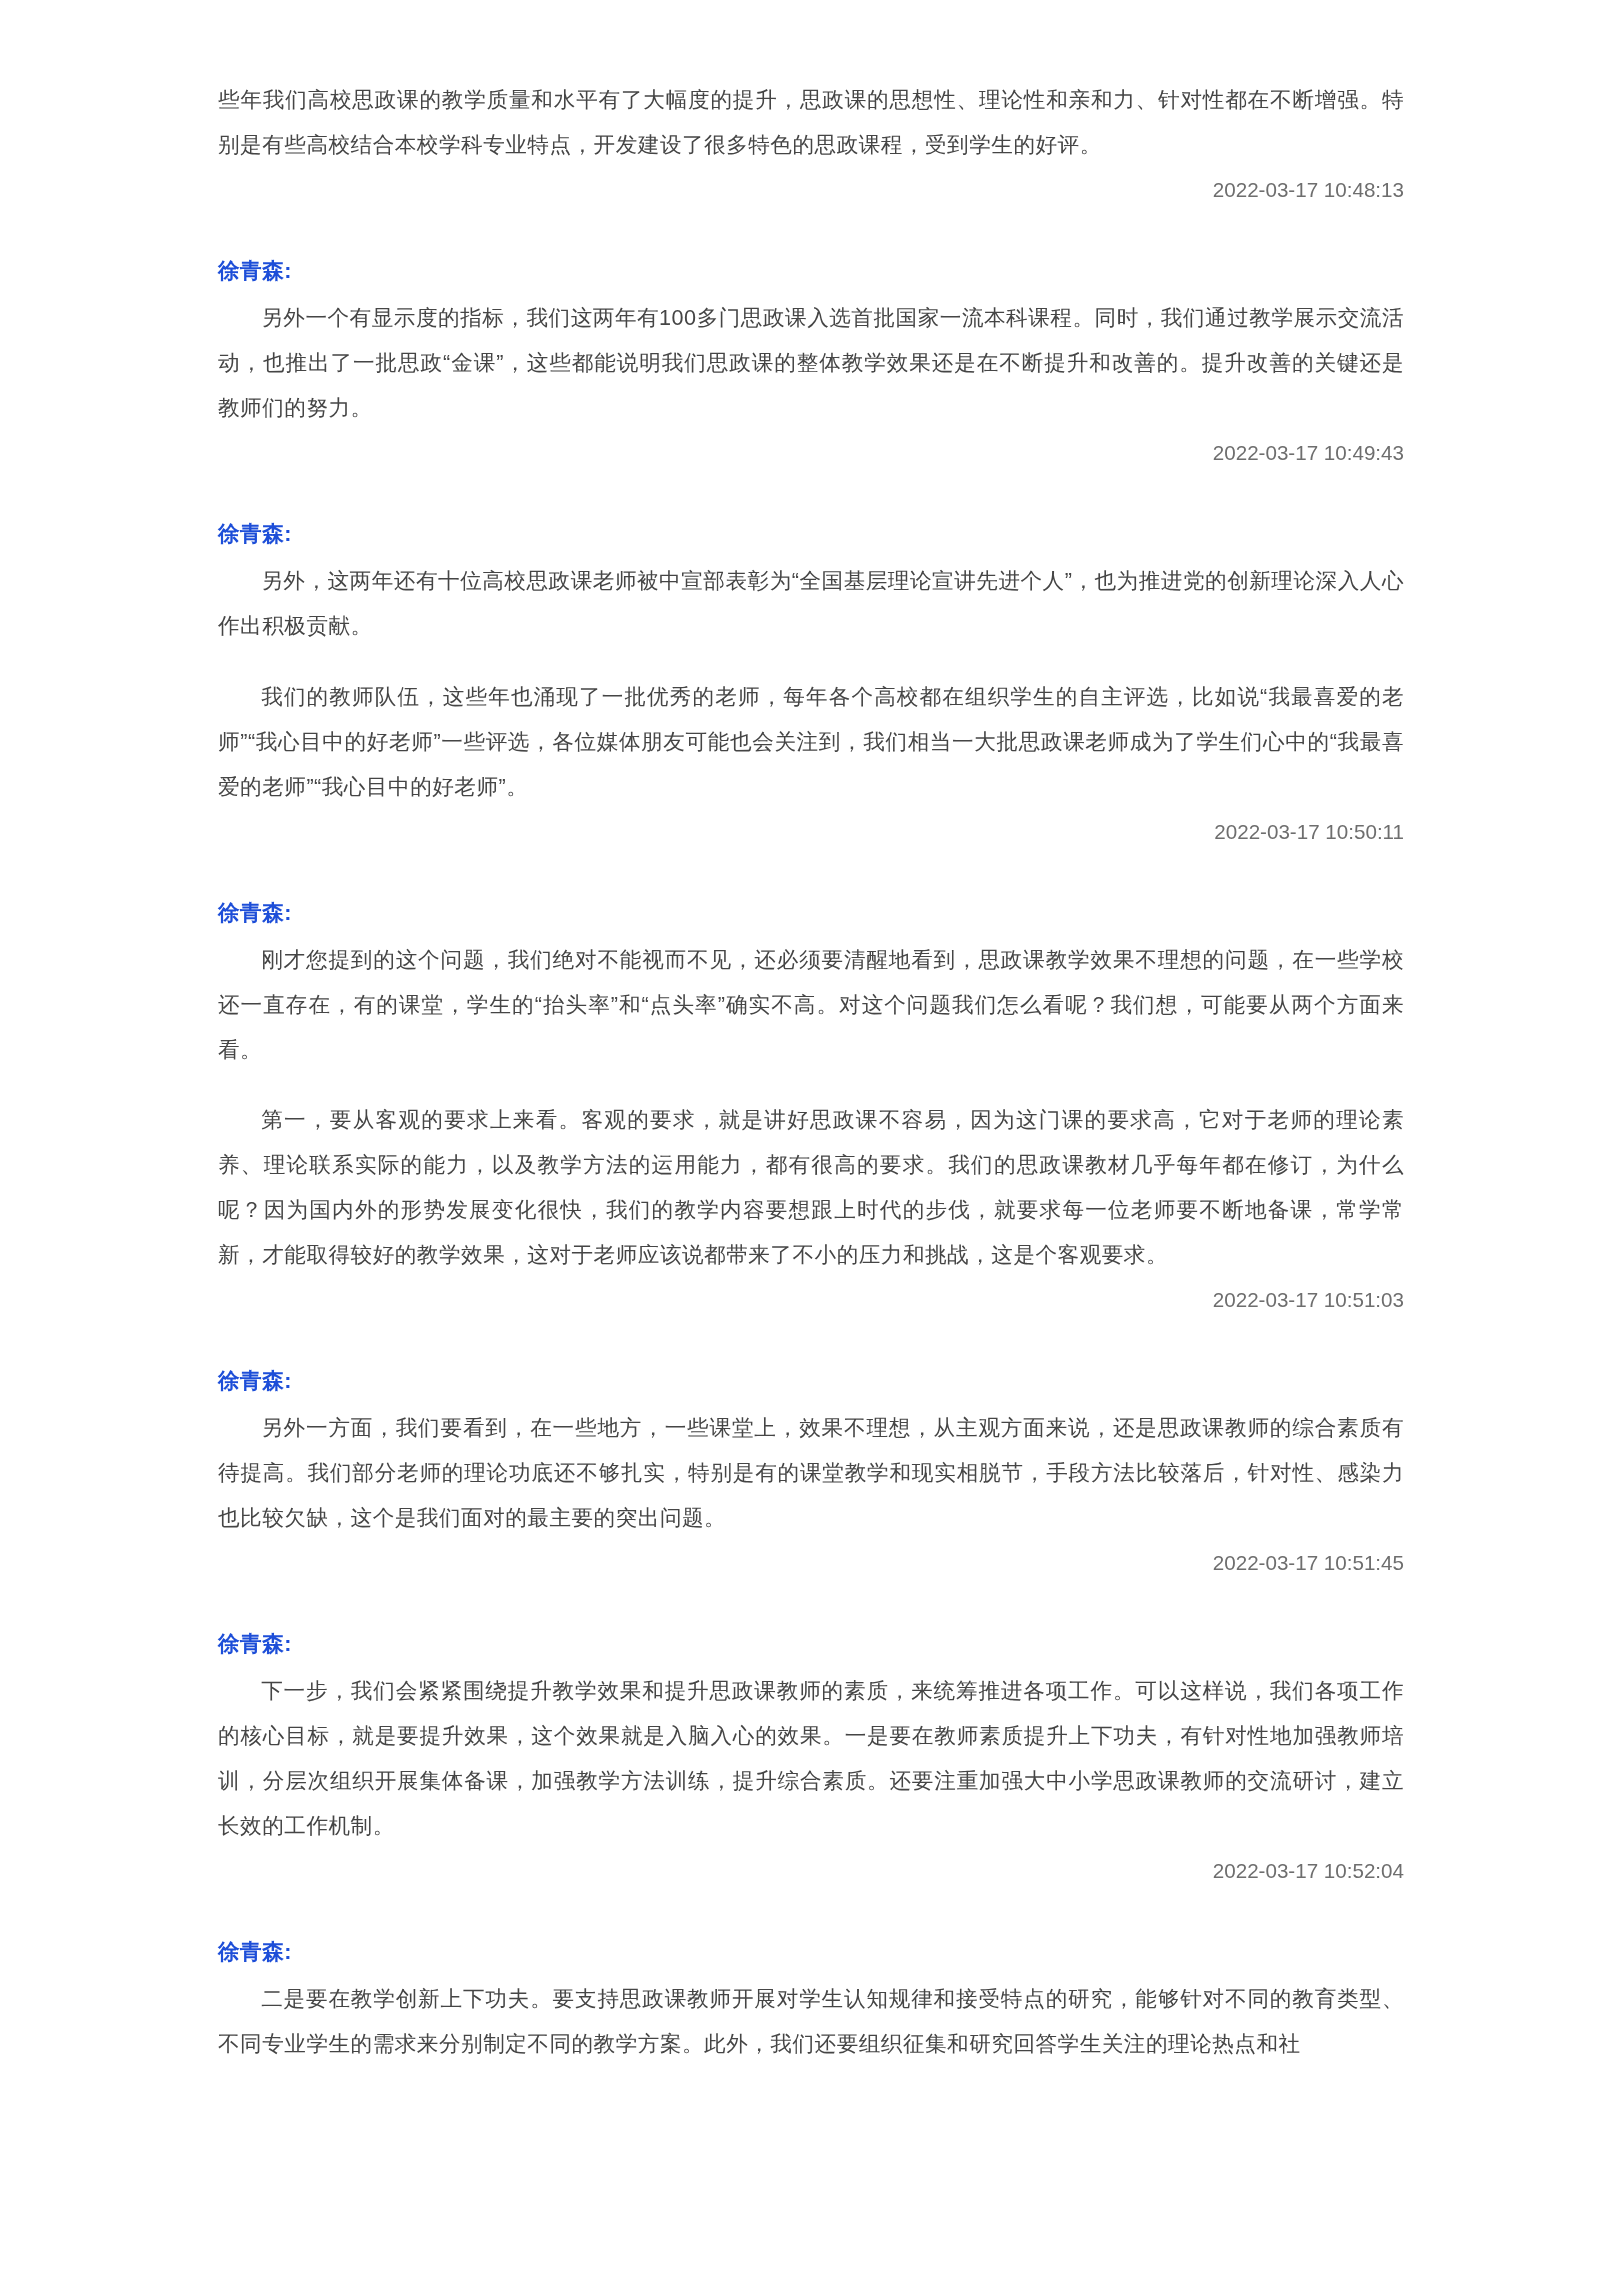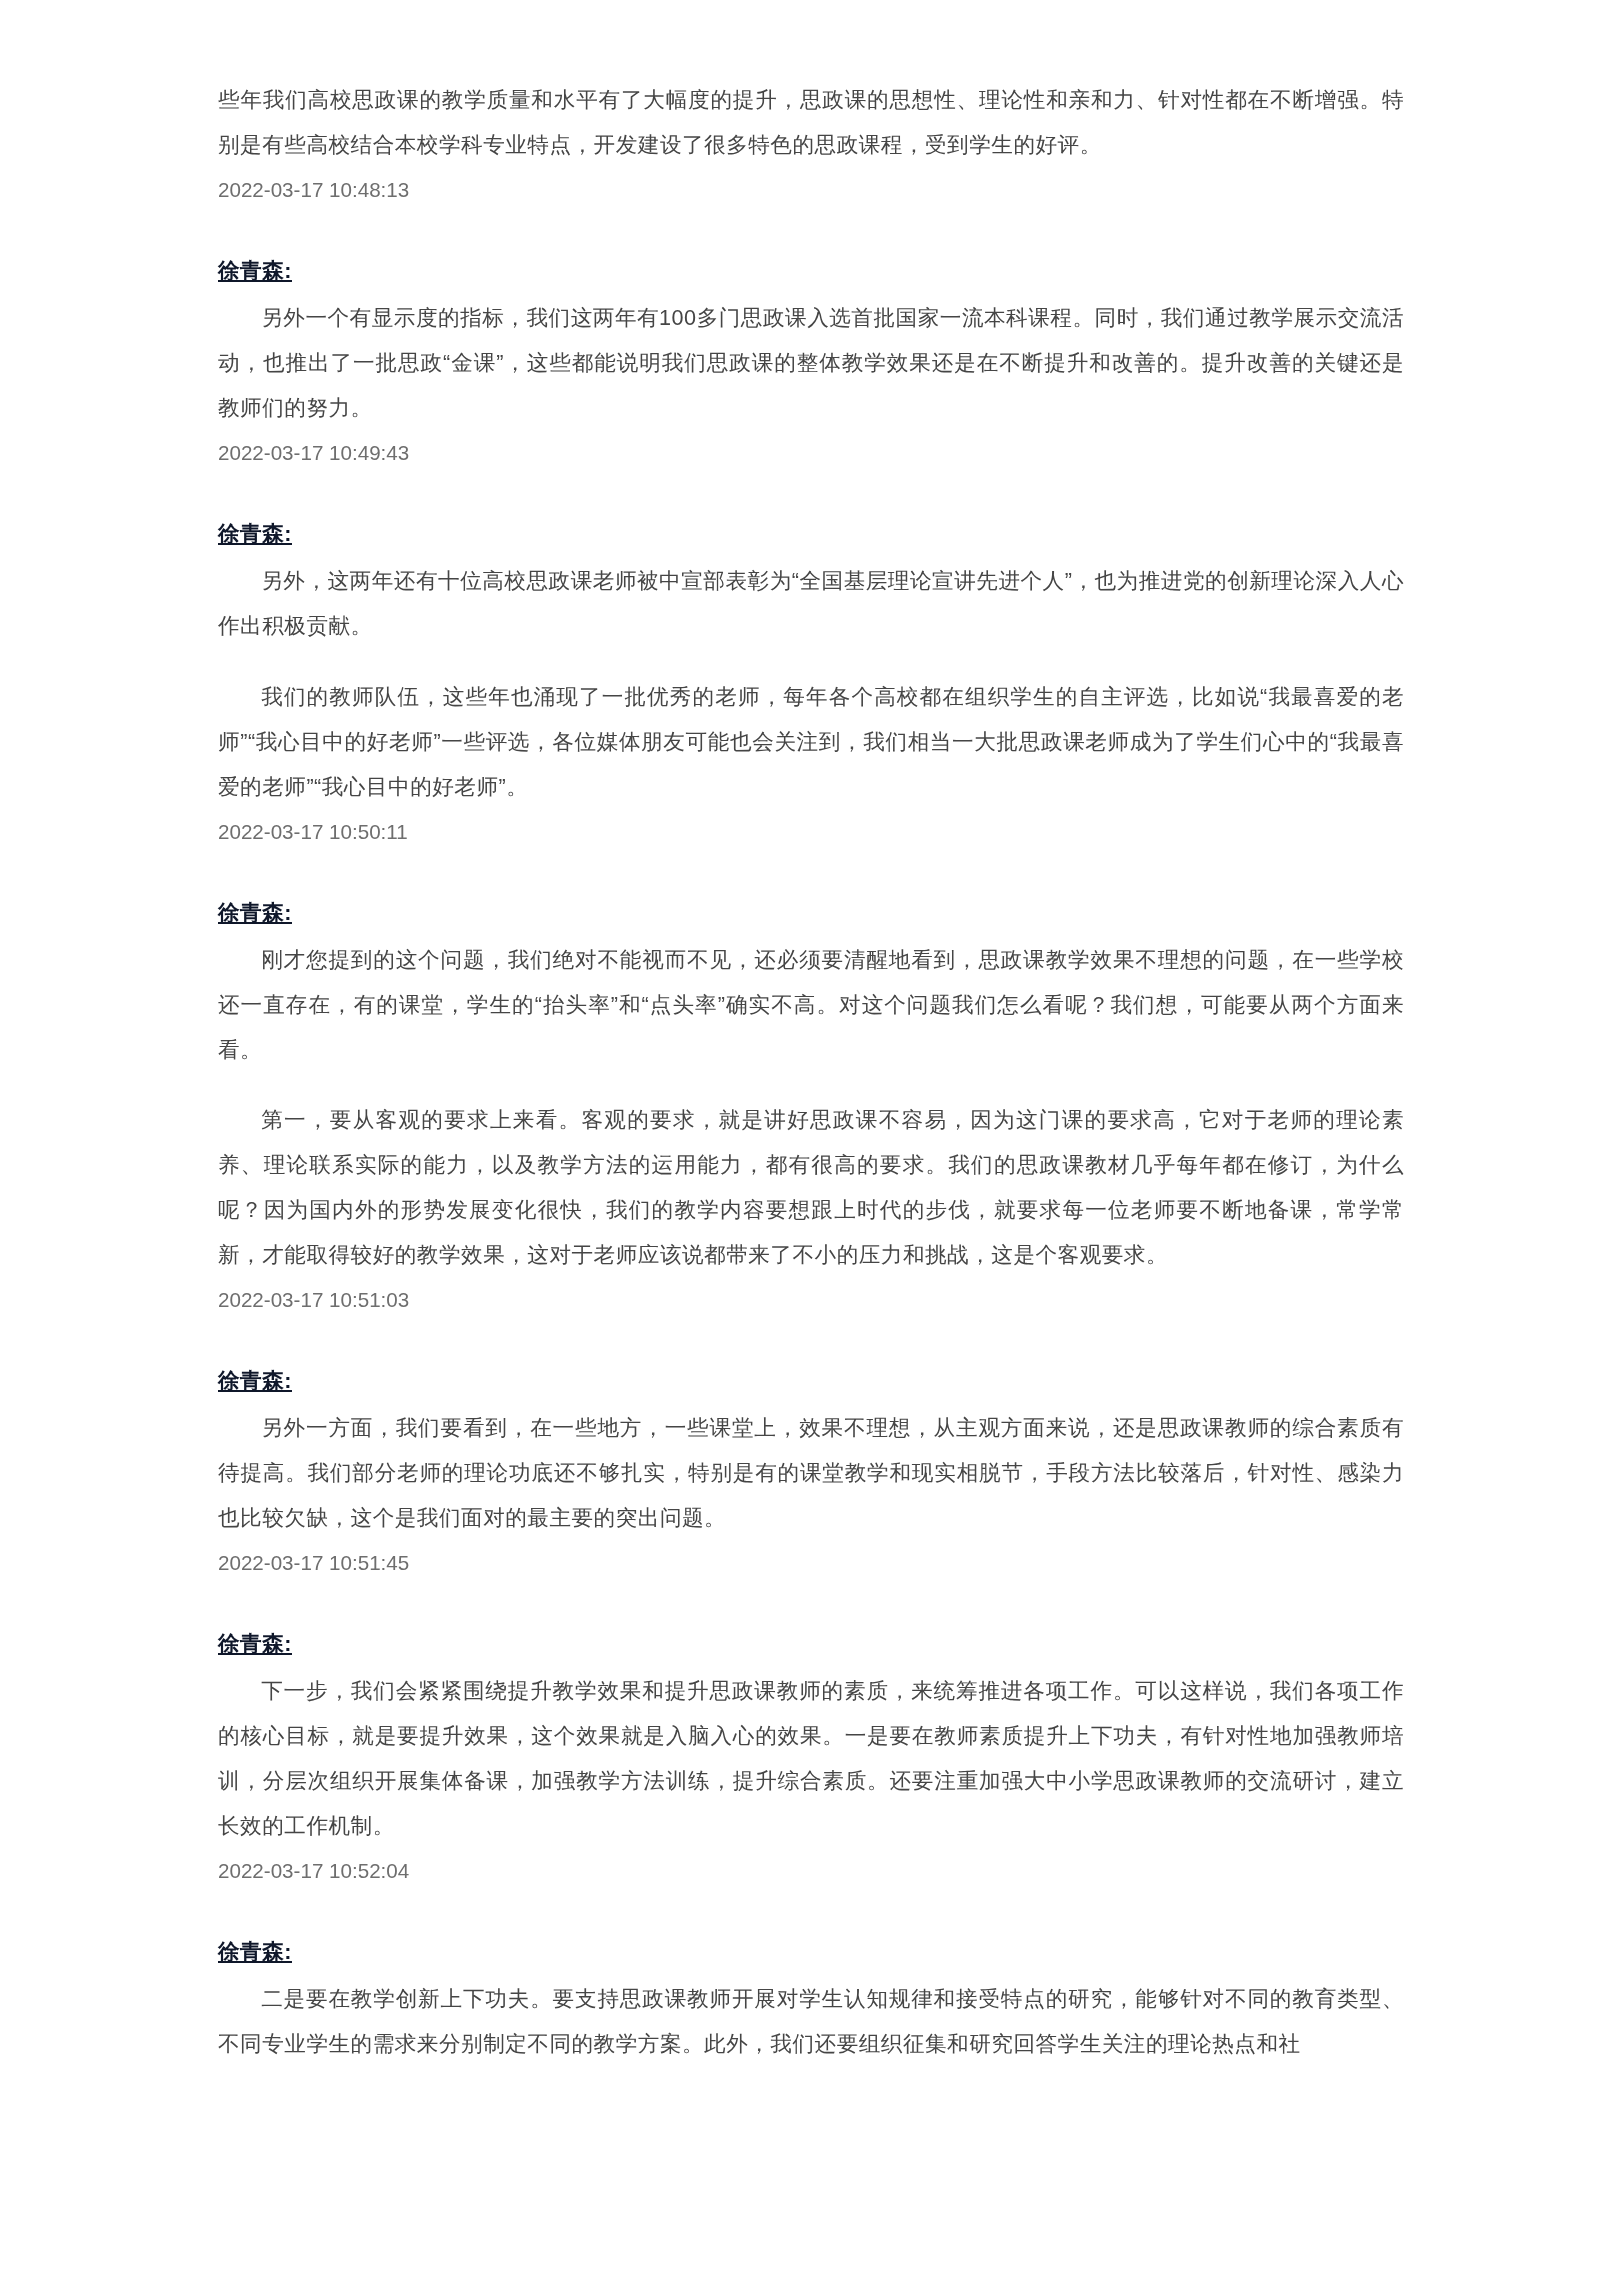--- a/index.html
+++ b/index.html
@@ -28,27 +28,26 @@
   }
   .content p { margin: 0; }
   p.para { text-indent: 2em; }
   p.para.continuation { text-indent: 0; }
   p.para + p.para { margin-top: 25.5px; }
   .timestamp {
     margin-top: 5.9px;
     color: #6e6e6e;
     font-size: 20.6px;
     letter-spacing: 0;
-    text-align: left;
+    text-align: right;
   }
   .section { margin-top: 36px; }
   .speaker {
     font-weight: 700;
-    color: #0f172a;
-    text-decoration: underline;
+    color: #1d4ed8;
   }
   .speaker + p.para { margin-top: 2px; }
 </style>
 </head>
 <body>
 
 <div class="page">
   <div class="content">
 
     <p class="para continuation">些年我们高校思政课的教学质量和水平有了大幅度的提升，思政课的思想性、理论性和亲和力、针对性都在不断增强。特别是有些高校结合本校学科专业特点，开发建设了很多特色的思政课程，受到学生的好评。</p>

